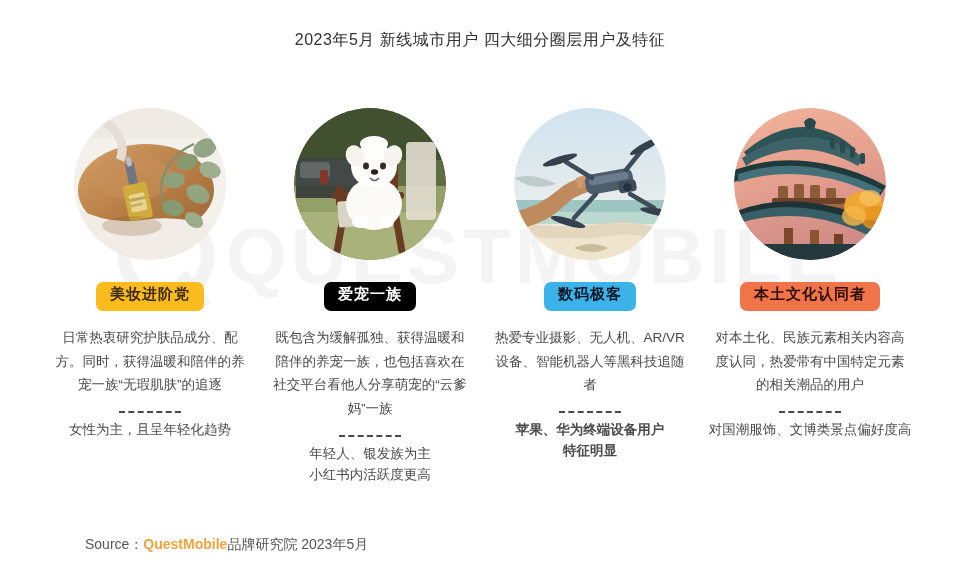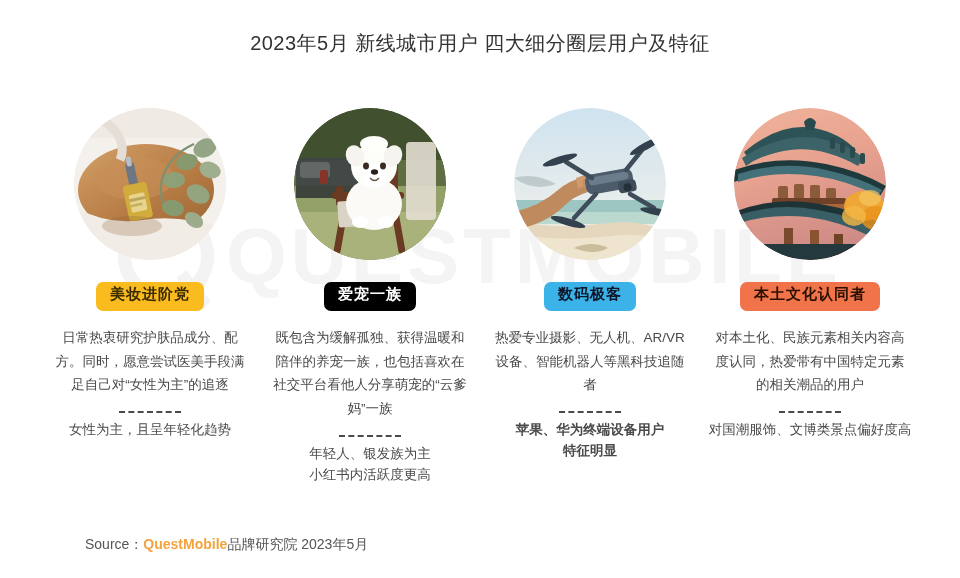--- a/index.html
+++ b/index.html
@@ -62,21 +62,21 @@
     line-height: 1;
   }
 
   
   #title {
     position: absolute;
     top: 30px;
     left: 0;
     width: 960px;
     text-align: center;
-    font-size: 20px;
+    font-size: 16px;
     color: #333333;
     letter-spacing: 0.5px;
     z-index: 3;
   }
 
   
   #columns {
     position: absolute;
     top: 108px;
     left: 40px;
@@ -207,21 +207,21 @@
             <rect x="50" y="74" width="24" height="36" rx="4" fill="#caa63a" opacity="0.5"></rect>
             <rect x="54" y="84" width="16" height="18" rx="2" fill="#efe2a8" opacity="0.75"></rect>
             <rect x="54" y="88" width="16" height="3" fill="#8d7a2c" opacity="0.5"></rect>
             <rect x="54" y="94" width="12" height="2.5" fill="#8d7a2c" opacity="0.4"></rect>
           </g>
           <ellipse cx="58" cy="118" rx="30" ry="10" fill="#8a5c2e" opacity="0.25"></ellipse>
         </g>
       </svg>
     </div>
     <div class="badge" style="background:#f9bb1d;color:#3a2a00;">美妆进阶党</div>
-    <div class="desc">日常热衷研究护肤品成分、配方。同时，愿意尝试医美手段满足自己对“女性为主”的追逐</div>
+    <div class="desc">日常热衷研究护肤品成分、配方。同时，获得温暖和陪伴的养宠一族“无瑕肌肤”的追逐</div>
     <div class="divider"></div>
     <div class="subdesc">女性为主，且呈年轻化趋势</div>
   </div>
 
   <div class="col">
     <div class="photo">
       <svg viewBox="0 0 152 152" xmlns="http://www.w3.org/2000/svg">
         <defs>
           <clipPath id="c2">
               <circle cx="76" cy="76" r="76"></circle>

